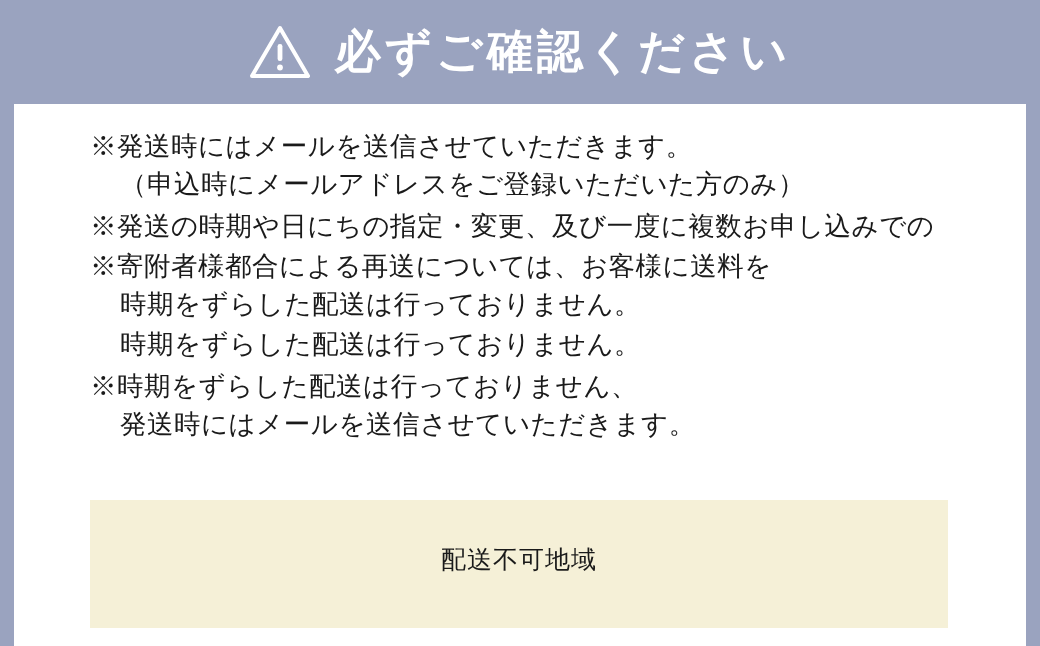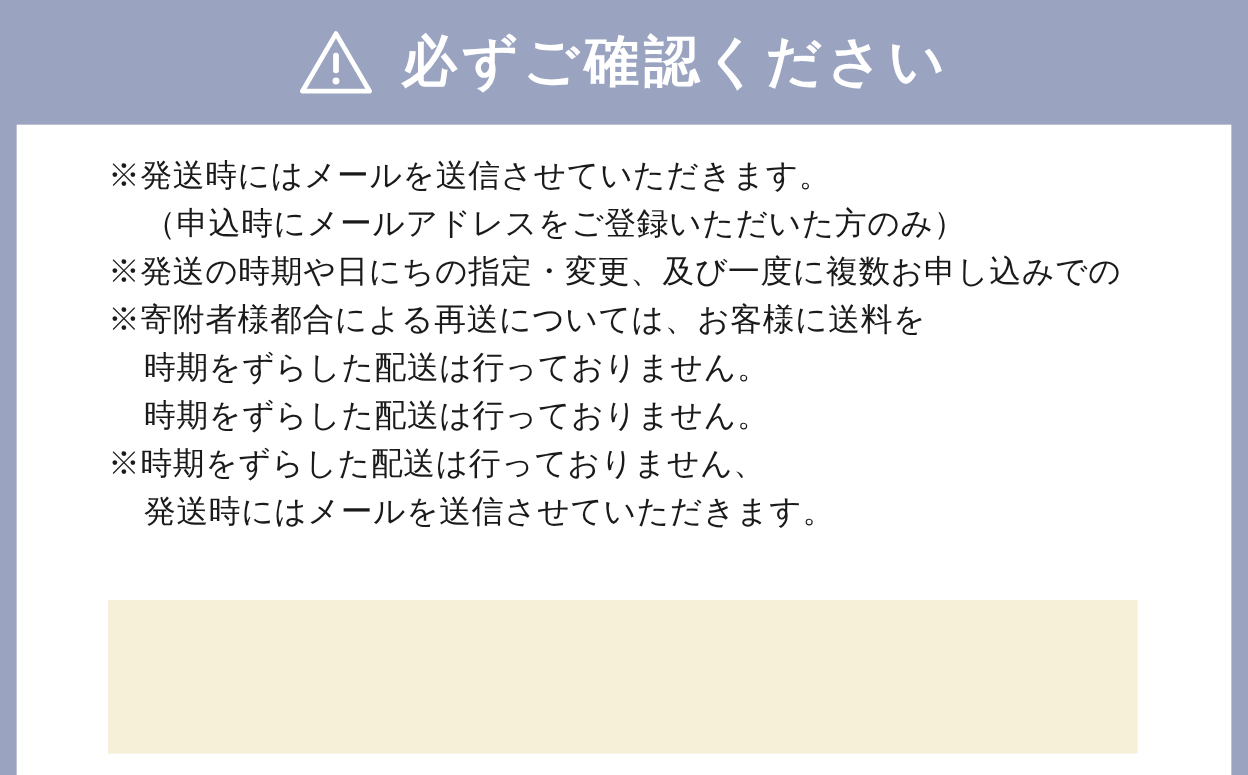--- a/index.html
+++ b/index.html
@@ -80,20 +80,21 @@
   .note-line {
     font-size: 26.5px;
     line-height: 40px;
     color: #1a1a1a;
     letter-spacing: 0.5px;
     white-space: nowrap;
     font-family: "Liberation Serif", "DejaVu Serif", serif;
   }
   .note-line.indent {
     padding-left: 30px;
+    font-family: Liberation Mono, monospace;
   }
 
   .notice-box {
     position: absolute;
     left: 76px;
     top: 396px;
     width: 858px;
     height: 128px;
     background: #f5f0d7;
     box-sizing: border-box;
@@ -155,19 +156,20 @@
       <div class="note-line indent">（申込時にメールアドレスをご登録いただいた方のみ）</div>
       <div class="note-line">※発送の時期や日にちの指定・変更、及び一度に複数お申し込みでの</div>
       <div class="note-line">※寄附者様都合による再送については、お客様に送料を</div>
       <div class="note-line indent">時期をずらした配送は行っておりません。</div>
       <div class="note-line indent">時期をずらした配送は行っておりません。</div>
       <div class="note-line">※時期をずらした配送は行っておりません、</div>
       <div class="note-line indent">発送時にはメールを送信させていただきます。</div>
     </div>
 
     <div class="notice-box">
+      <div class="notice-title">配送不可地域</div>
     </div>
 
   </div>
 
   <div class="bottom-band"></div>
 
 </div>
 
 </body></html>

